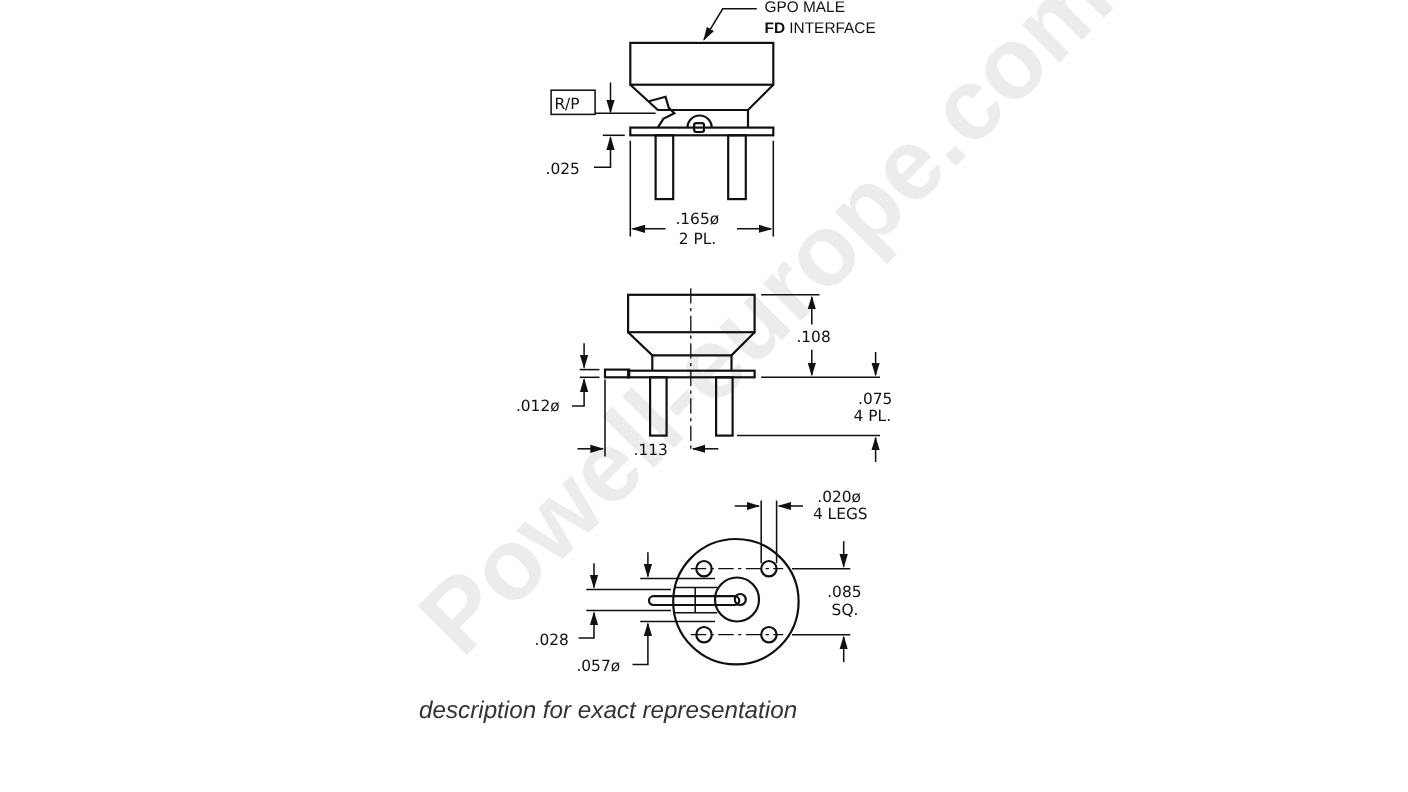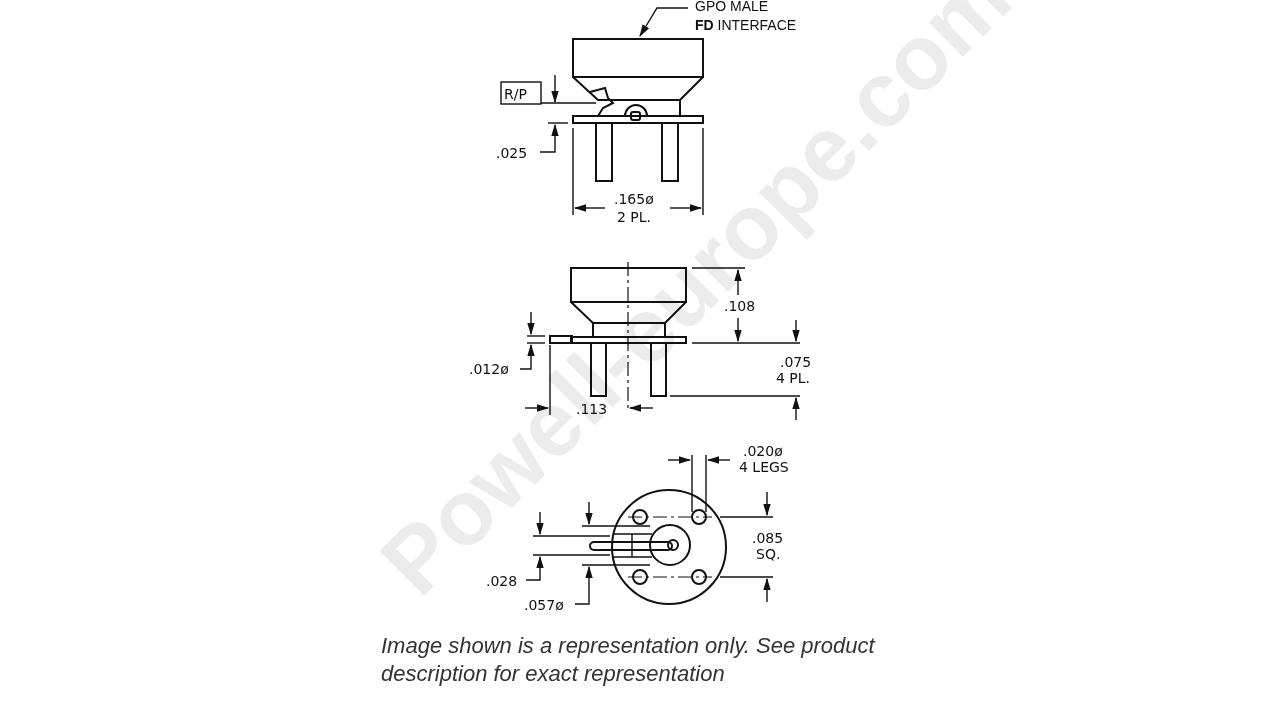--- a/index.html
+++ b/index.html
@@ -136,15 +136,14 @@
 
     <line class="thin" x1="582" y1="526" x2="650" y2="526"></line>
     <line class="thin" x1="582" y1="565" x2="650" y2="565"></line>
     <line class="thin" x1="589" y1="502" x2="589" y2="524" marker-end="url(#arr)"></line>
     <polyline class="thin" points="575,604 589,604 589,567" marker-end="url(#arr)"></polyline>
     <text class="dimtxt" x="524" y="610">.057ø</text>
   </g>
 </svg>
 
 <div id="caption">
-  <span class="cap-line">Image shown is a representation only. See product</span>
   <span class="cap-line">description for exact representation</span>
 </div>
 
 </body></html>

